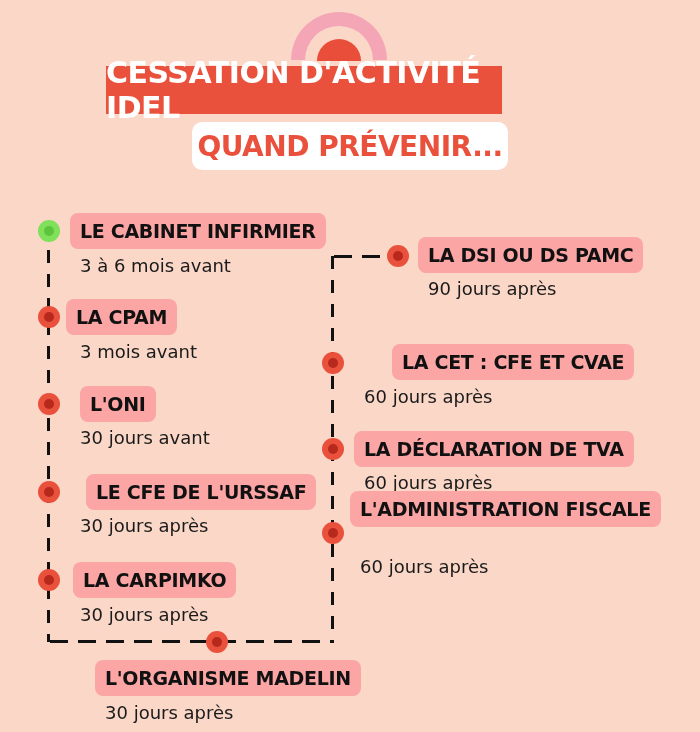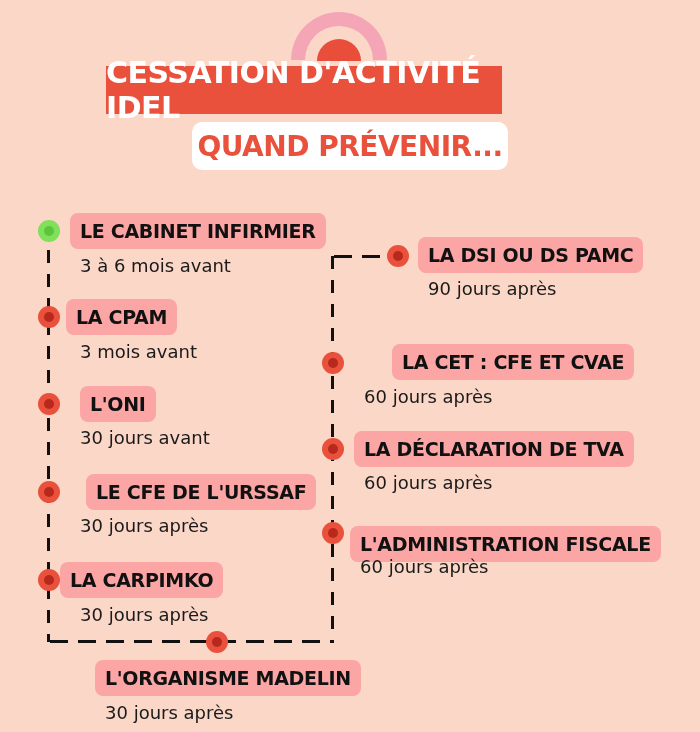--- a/index.html
+++ b/index.html
@@ -68,34 +68,34 @@
 
 <div class="dot" style="left:38px; top:393px;"></div>
 <div class="label" style="left:80px; top:386px;text-align:center;">L'ONI</div>
 <div class="timing" style="left:80px; top:427px;">30 jours avant</div>
 
 <div class="dot" style="left:38px; top:481px;"></div>
 <div class="label" style="left:86px; top:474px;">LE CFE DE L'URSSAF</div>
 <div class="timing" style="left:80px; top:515px;">30 jours après</div>
 
 <div class="dot" style="left:38px; top:569px;"></div>
-<div class="label" style="left:60px; top:562px;">LA CARPIMKO</div>
+<div class="label" style="left:73px; top:562px;">LA CARPIMKO</div>
 <div class="timing" style="left:80px; top:604px;">30 jours après</div>
 
 <div class="dot" style="left:206px; top:631px;"></div>
 <div class="label" style="left:95px; top:660px;">L'ORGANISME MADELIN</div>
 <div class="timing" style="left:105px; top:702px;">30 jours après</div>
 
 <div class="dot" style="left:387px; top:245px;"></div>
 <div class="label" style="left:418px; top:237px;">LA DSI OU DS PAMC</div>
 <div class="timing" style="left:428px; top:278px;">90 jours après</div>
 
 <div class="dot" style="left:322px; top:352px;"></div>
 <div class="label" style="left:354px; top:344px;margin-left:38px;">LA CET : CFE ET CVAE</div>
 <div class="timing" style="left:364px; top:386px;">60 jours après</div>
 
 <div class="dot" style="left:322px; top:438px;"></div>
 <div class="label" style="left:354px; top:431px;">LA DÉCLARATION DE TVA</div>
 <div class="timing" style="left:364px; top:472px;">60 jours après</div>
 
 <div class="dot" style="left:322px; top:522px;"></div>
-<div class="label" style="left:350px; top:526px;">L'ADMINISTRATION FISCALE</div>
+<div class="label" style="left:350px; top:491px;">L'ADMINISTRATION FISCALE</div>
 <div class="timing" style="left:360px; top:556px;">60 jours après</div>
 
 </body></html>

